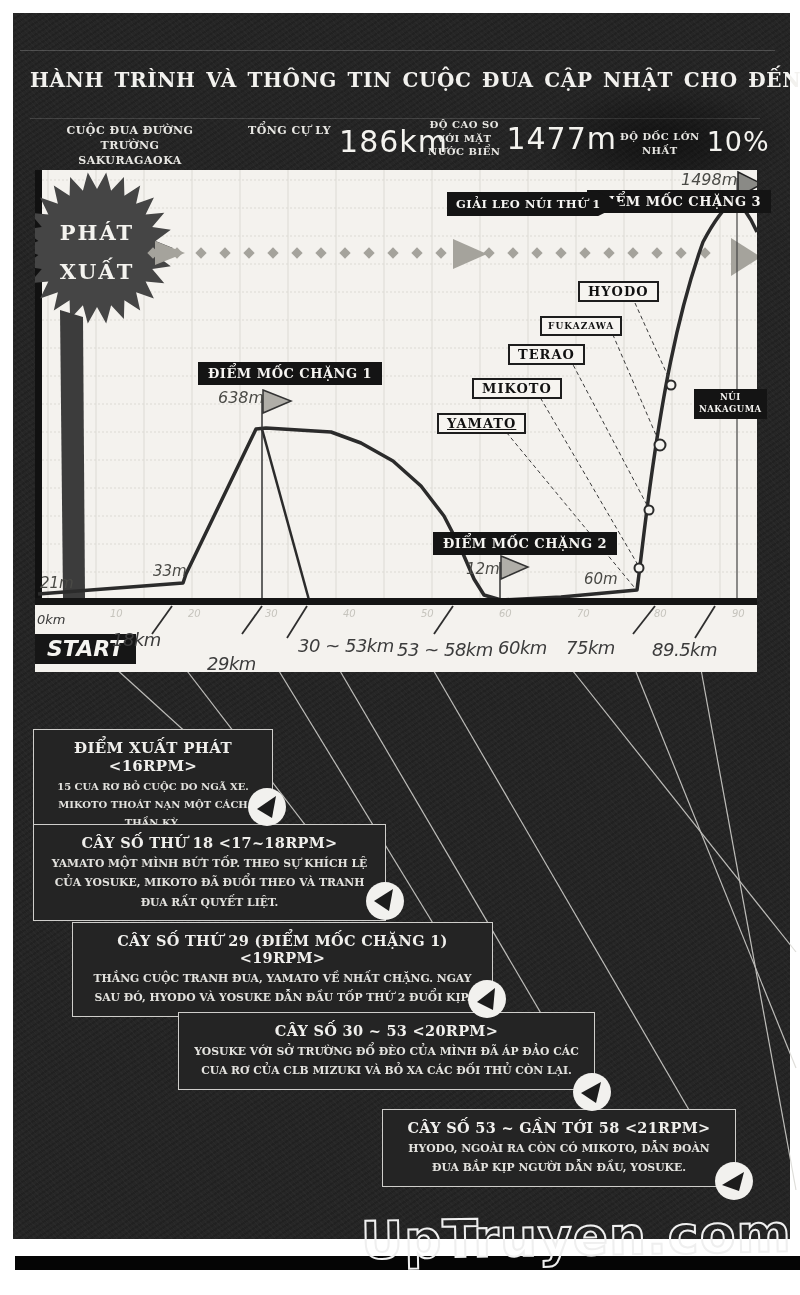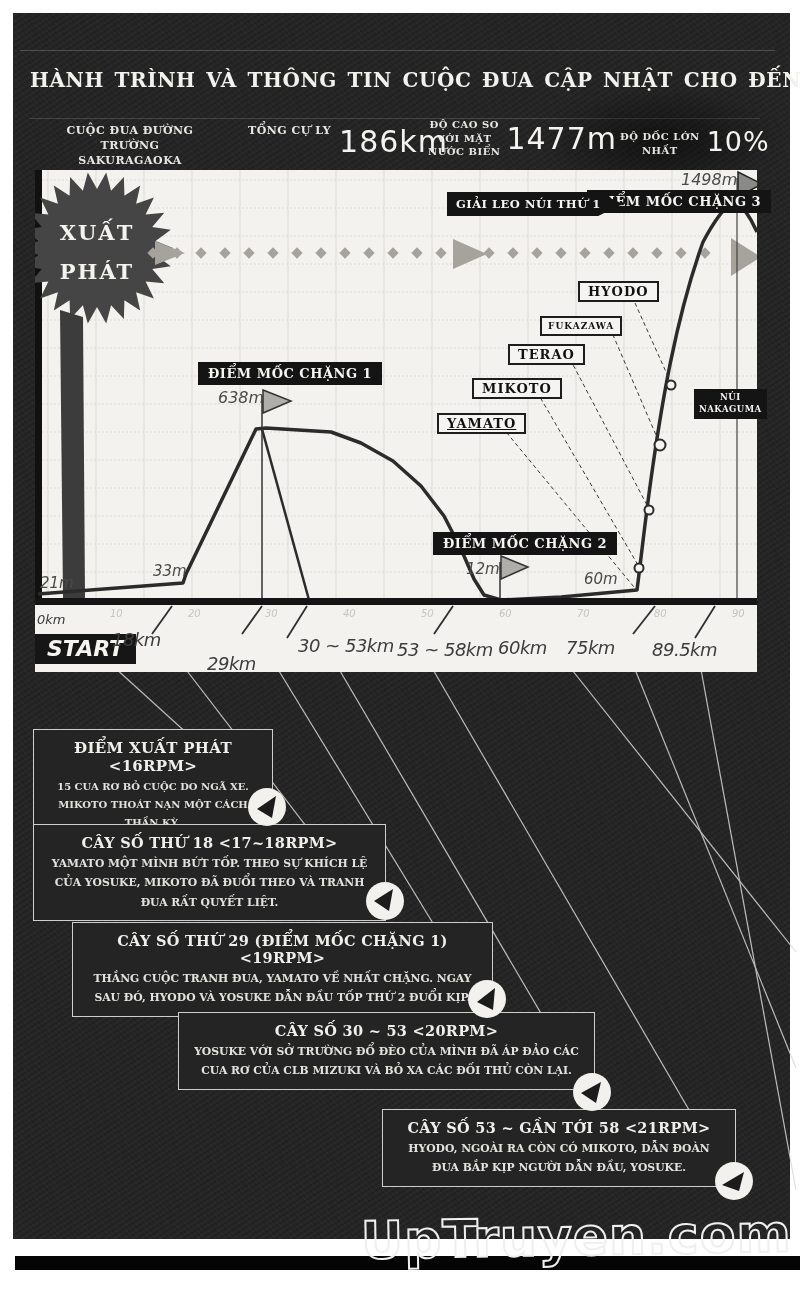--- a/index.html
+++ b/index.html
@@ -209,22 +209,22 @@
         <line x1="137" y1="436" x2="117" y2="464"></line>
         <line x1="227" y1="436" x2="207" y2="464"></line>
         <line x1="272" y1="436" x2="252" y2="468"></line>
         <line x1="418" y1="436" x2="399" y2="464"></line>
         <line x1="620" y1="436" x2="598" y2="464"></line>
         <line x1="680" y1="436" x2="660" y2="468"></line>
       </g>
     </svg>
 
     <div id="start-badge-text">
+      <div>PHÁT</div>
       <div>XUẤT</div>
-      <div>PHÁT</div>
     </div>
 
     <div class="cp-box" style="left:163px;top:192px;">ĐIỂM MỐC CHẶNG 1</div>
     <div class="cp-box" style="left:398px;top:362px;">ĐIỂM MỐC CHẶNG 2</div>
     <div class="cp-box" style="left:552px;top:20px;">ĐIỂM MỐC CHẶNG 3</div>
     <div class="cp-box" style="left:412px;top:22px;font-size:11.5px;padding:5px 22px 5px 9px;
          clip-path:polygon(0 0,86% 0,100% 50%,86% 100%,0 100%);">GIẢI LEO NÚI THỨ 1</div>
     <div class="cp-box" style="left:659px;top:219px;font-size:8.5px;text-align:center;padding:3px 5px;line-height:1.4;">
       <div>NÚI</div>
       <div>NAKAGUMA</div>

